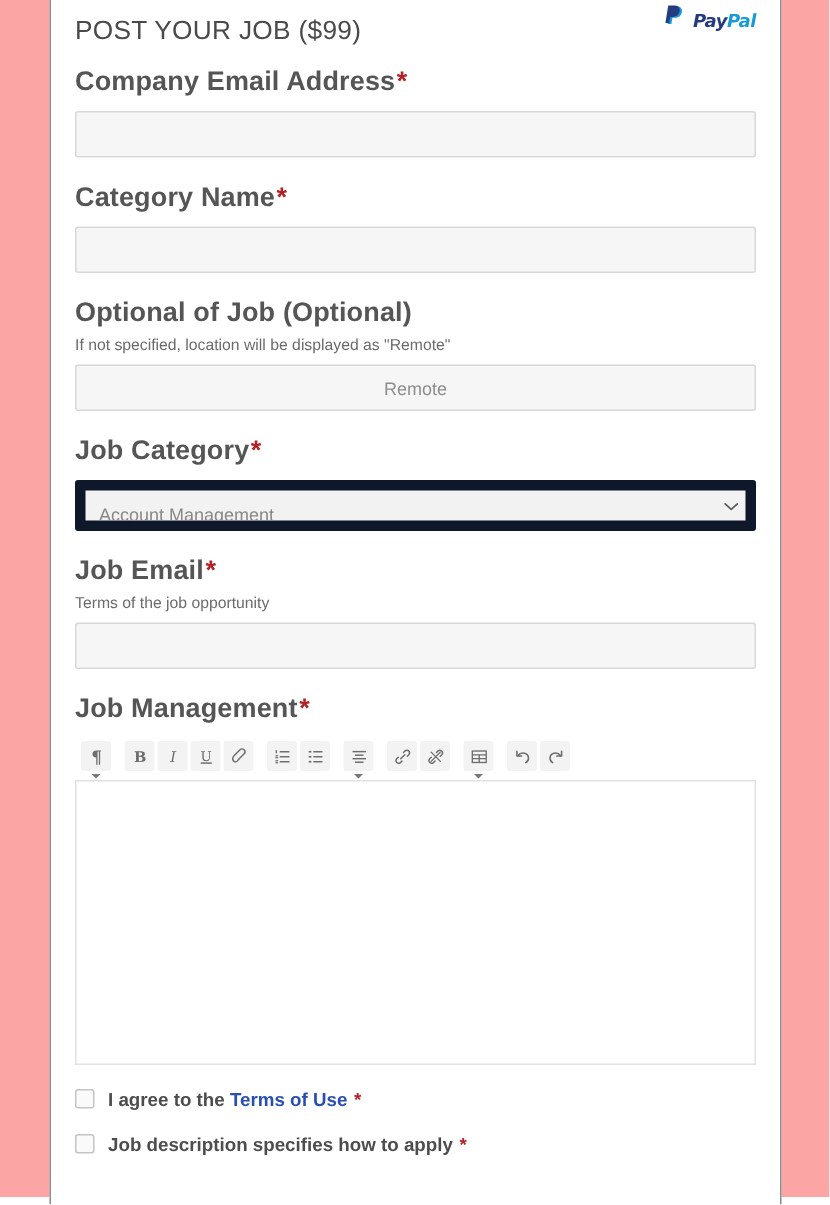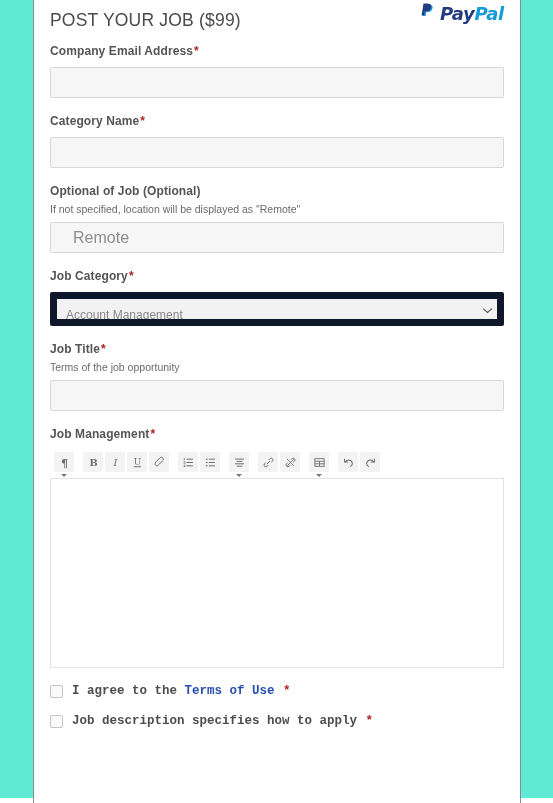--- a/index.html
+++ b/index.html
@@ -12,21 +12,21 @@
     height: 803px;
     font-family: "Liberation Sans", sans-serif;
     overflow: hidden;
   }
 
   
   #page {
     position: relative;
     width: 553px;
     height: 798px;
-    background: #5eead4;
+    background: #fca5a5;
   }
 
   
   #card {
     position: absolute;
     left: 33px;
     top: 0;
     width: 488px;
     height: 803px;
     box-sizing: border-box;
@@ -57,31 +57,31 @@
     top: 3px;
     display: flex;
     align-items: center;
     gap: 3px;
   }
   .paypal-mark { display:block; }
   .paypal-word {
     font-family: "DejaVu Sans", sans-serif;
     font-weight: bold;
     font-style: italic;
-    font-size: 18px;
+    font-size: 12px;
     line-height: 1;
     letter-spacing: -0.3px;
   }
   .pp-dark { color: #253b80; }
   .pp-light { color: #179bd7; }
 
   
   .field { margin-bottom: 16px; }
   .field-label {
-    font-size: 12px;
+    font-size: 18px;
     font-weight: bold;
     color: #555555;
     margin-bottom: 9px;
     letter-spacing: .1px;
   }
   .req { color: #b32025; font-weight: bold; padding-left: 1px; }
   .field-hint {
     font-size: 10.5px;
     color: #6b6b6b;
     margin: -4px 0 7px 0;
@@ -89,24 +89,25 @@
 
   .text-input {
     display: block;
     box-sizing: border-box;
     width: 100%;
     height: 31px;
     background: #f6f6f6;
     border: 1px solid #d8d8d8;
     border-radius: 2px;
     font-family: "Liberation Sans", sans-serif;
-    font-size: 16px;
+    font-size: 12px;
     color: #555;
     padding: 0 22px;
     outline: none;
+    text-align: center;
   }
   .text-input::placeholder { color: #8d8d8d; opacity: 1; }
 
   .select-wrap { position: relative; }
   .select-input {
     display: block;
     box-sizing: border-box;
     width: 100%;
     height: 34px;
     background: #f2f2f2;
@@ -171,23 +172,22 @@
     width: 100%;
     height: 190px;
     background: #ffffff;
     border: 1px solid #e2e2e2;
     position: relative;
   }
 
   
   .check-row {
     display: flex;
-    align-items: flex-end;
+    align-items: flex-start;
     margin-top: 16px;
-    font-family: Liberation Mono, monospace;
   }
   .checkbox {
     box-sizing: border-box;
     width: 13px;
     height: 13px;
     border: 1px solid #c4c4c4;
     background: #fafafa;
     border-radius: 2px;
     margin-right: 9px;
     flex: none;
@@ -256,21 +256,21 @@
         <span class="chevron">
           <svg width="13" height="13" viewBox="0 0 16 16" fill="none" xmlns="http://www.w3.org/2000/svg">
             <path d="M3 6l5 4.5L13 6" stroke="#5a5a5a" stroke-width="1.4" stroke-linecap="round" stroke-linejoin="round"></path>
           </svg>
         </span>
       </div>
     </div>
 
     <div class="field">
       <div class="field-label">
-        <span>Job Title</span><span class="req">*</span>
+        <span>Job Email</span><span class="req">*</span>
       </div>
       <div class="field-hint">Terms of the job opportunity</div>
       <input class="text-input" type="text" value="" placeholder="" style="">
     </div>
 
     <div class="field">
       <div class="field-label">
         <span>Job Management</span><span class="req">*</span>
       </div>
 

